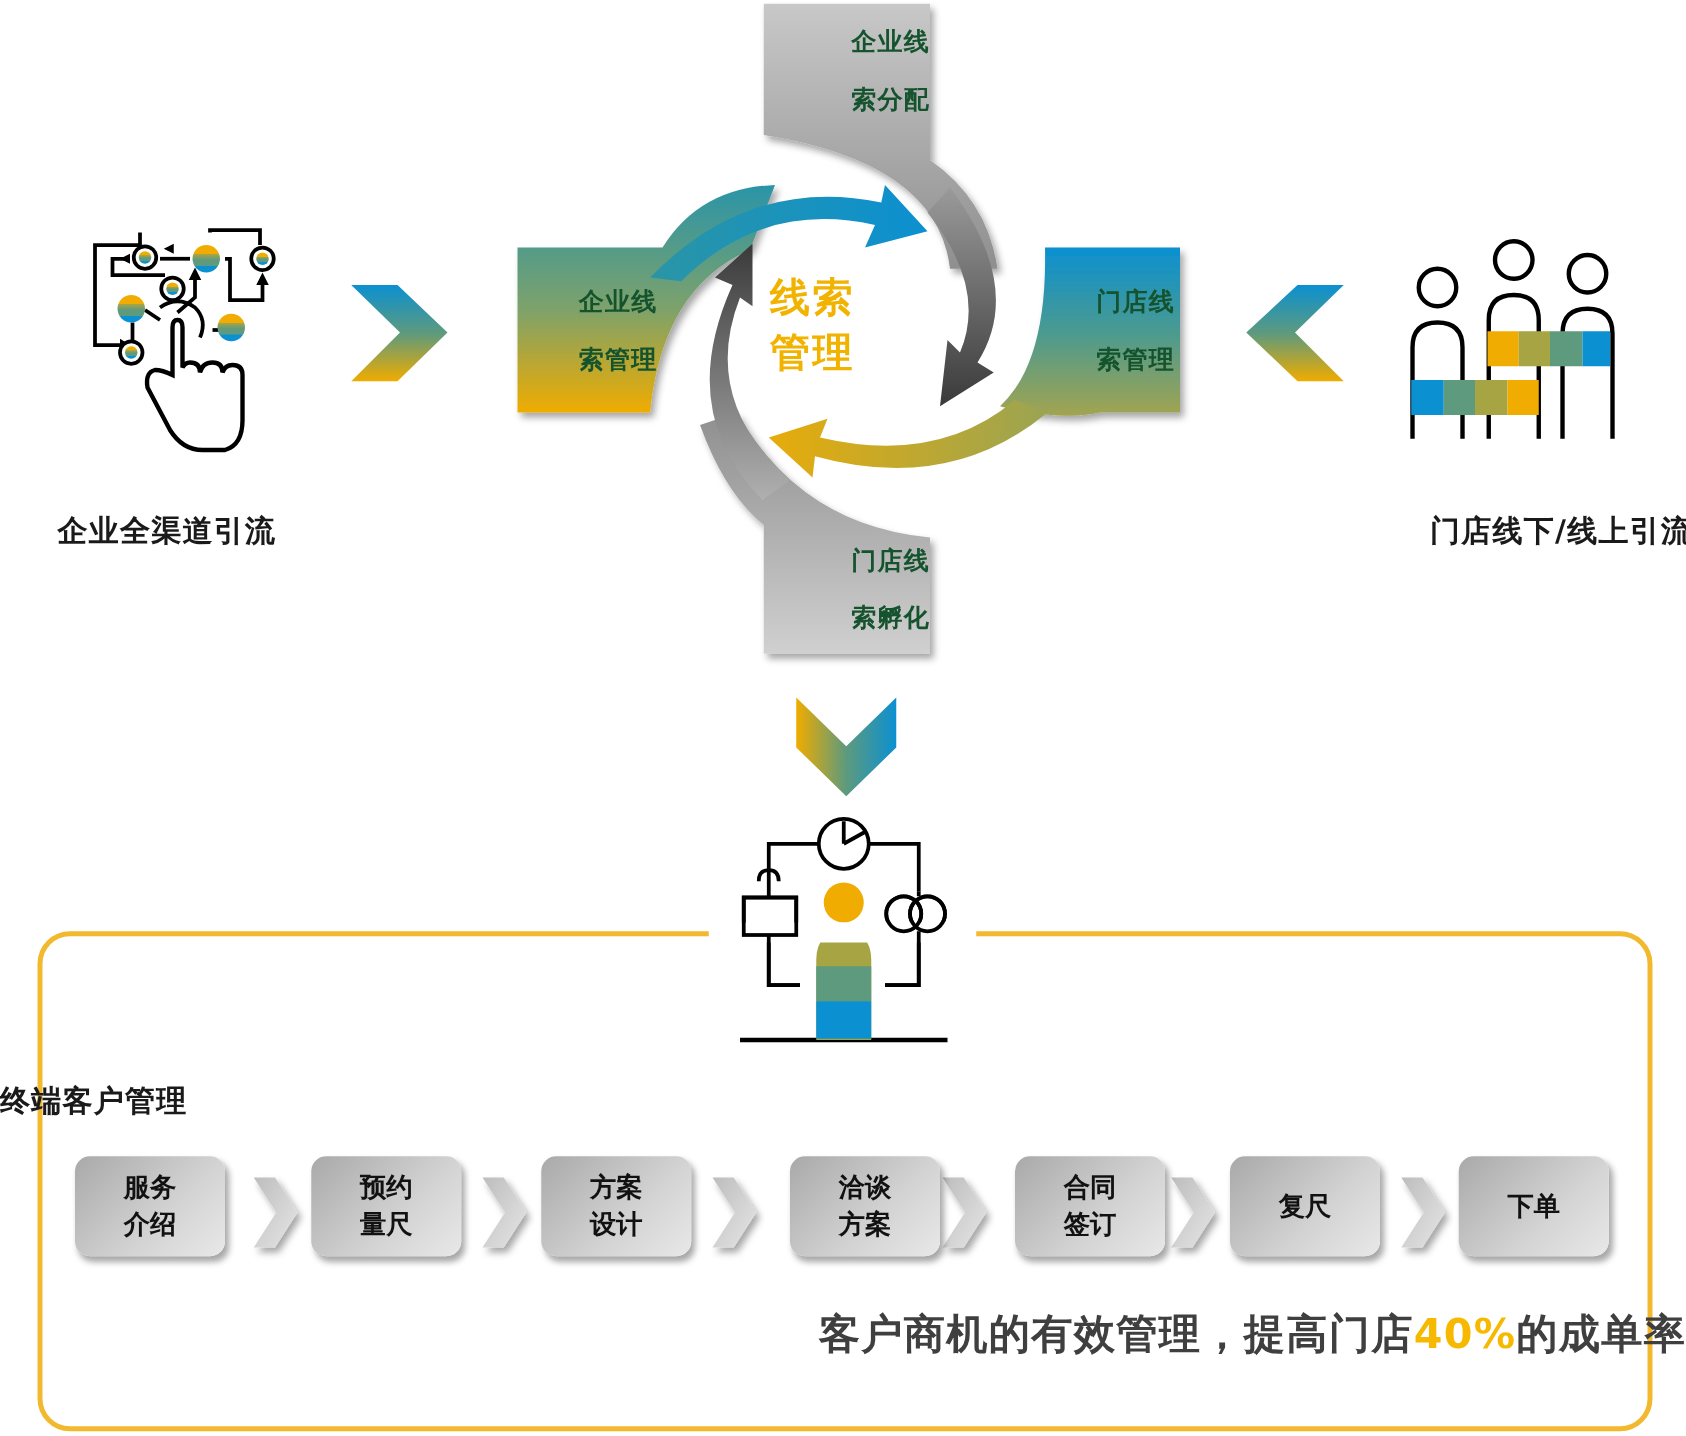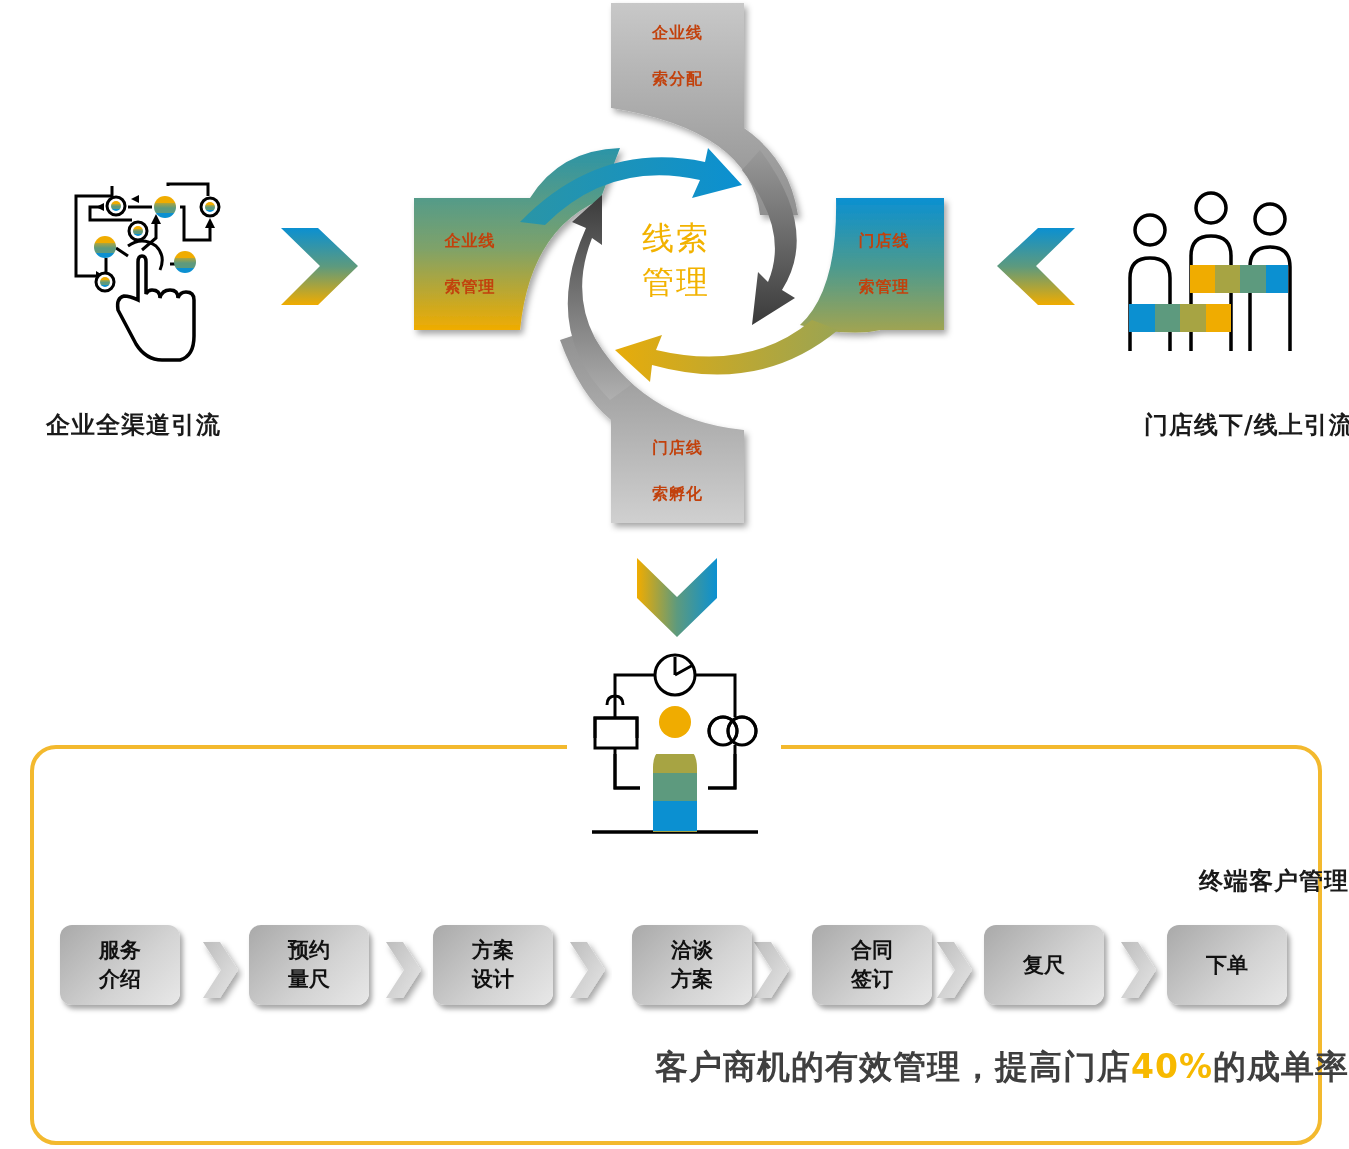--- a/index.html
+++ b/index.html
@@ -1,21 +1,21 @@
 <!DOCTYPE html>
 <html><head>
 <meta charset="utf-8">
 <style>
   html, body { margin: 0; padding: 0; background: #ffffff; }
   body { width: 1349px; height: 1149px; position: relative; overflow: hidden;
          font-family: "DejaVu Sans", "Liberation Sans", sans-serif; }
   .abs { position: absolute; }
   .label-dark { color: #1a1a1a; font-weight: bold; font-size: 24px; letter-spacing: 1px; white-space: nowrap; margin-top: 11px; }
-  .box-text { color: #c2410c; font-weight: bold; font-size: 16px; line-height: 46px; text-align: center; letter-spacing: 1px; }
-  .center-text { color: #f2b200; font-weight: normal; font-size: 32px; line-height: 44px; text-align: center; letter-spacing: 2px; }
+  .box-text { color: #14532d; font-weight: bold; font-size: 20px; line-height: 46px; text-align: right; letter-spacing: 1px; }
+  .center-text { color: #f2b200; font-weight: bold; font-size: 32px; line-height: 44px; letter-spacing: 2px; }
   .frame { position: absolute; left: 30px; top: 745px; width: 1292px; height: 400px;
            border: 4px solid #f3b92e; border-radius: 26px; box-sizing: border-box; }
   .frame-gap { position: absolute; left: 567px; top: 738px; width: 214px; height: 16px; background: #fff; }
   .step { position: absolute; top: 925px; width: 120px; height: 80px; border-radius: 12px;
           background: linear-gradient(135deg, #a9a9a9 0%, #d3d3d3 60%, #e8e8e8 100%);
           box-shadow: 3px 4px 5px rgba(0,0,0,0.35);
           display: flex; align-items: center; justify-content: center; text-align: center;
           color: #111; font-weight: bold; font-size: 21px; line-height: 29px; }
   .bottom-line { position: absolute; left: 0; width: 1349px; top: 1045px; text-align: right;
                  font-size: 33px; font-weight: bold; color: #3f3f3f; letter-spacing: 1px; white-space: nowrap; }
@@ -221,21 +221,21 @@
 <div class="abs box-text" style="left:611px;top:425px;width:133px">
   <div>门店线</div>
   <div>索孵化</div>
 </div>
 
 <div class="abs center-text" style="left:616px;top:216px;width:120px">
   <div>线索</div>
   <div>管理</div>
 </div>
 
-<div class="abs label-dark" style="left:0;width:1349px;text-align:right;top:854px">终端客户管理</div>
+<div class="abs label-dark" style="left:0;width:1349px;text-align:left;top:854px">终端客户管理</div>
 
 <div class="step" style="left:60px">
     <div>
       <div>服务</div>
       <div>介绍</div>
     </div>
   </div>
 <div class="step" style="left:249px">
     <div>
       <div>预约</div>

